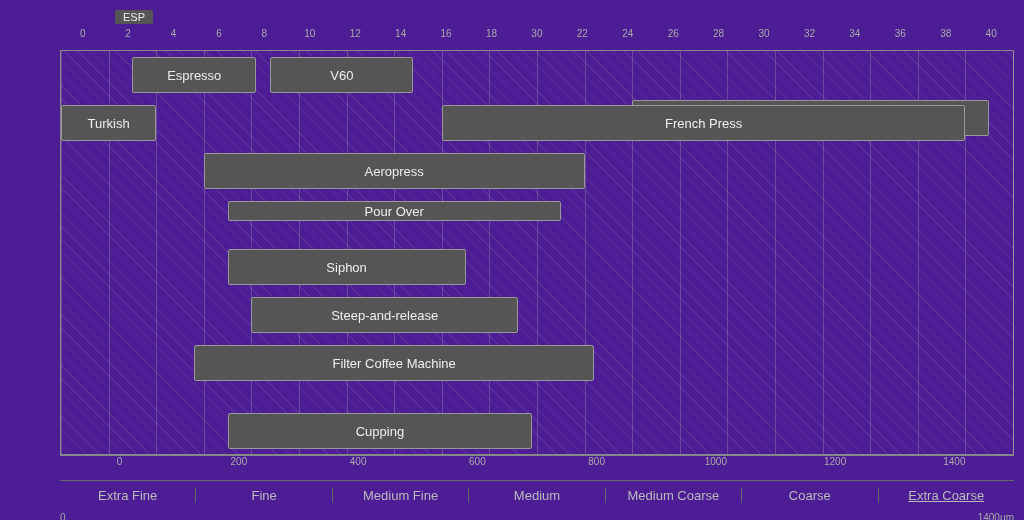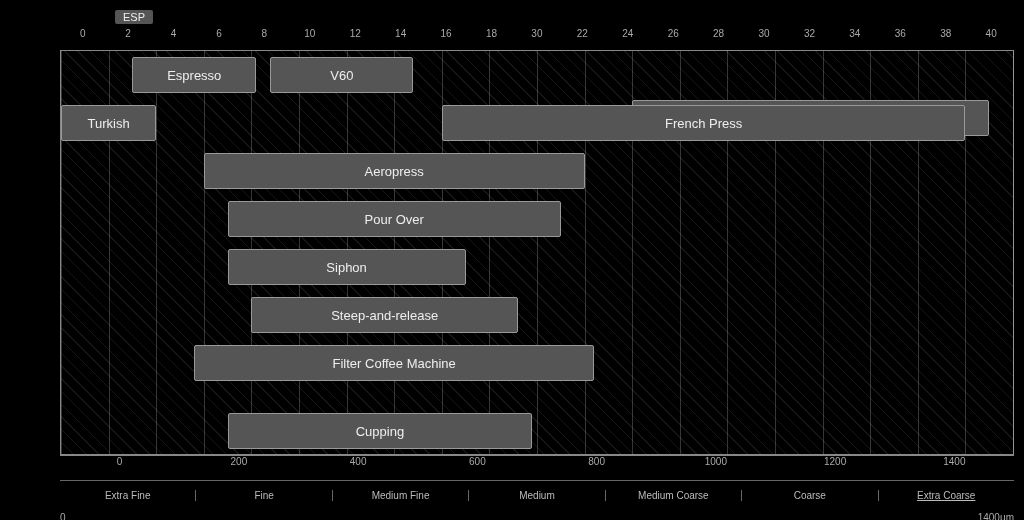--- a/index.html
+++ b/index.html
@@ -8,21 +8,21 @@
       width: 1024px;
       height: 520px;
       overflow: hidden;
       font-family: Arial, sans-serif;
       color: #ccc;
     }
     .chart-container {
       position: relative;
       width: 1024px;
       height: 520px;
-      background: #000000;
+      background: #4c1d95;
     }
     
     .top-scale {
       position: absolute;
       top: 10px;
       left: 60px;
       right: 10px;
       height: 40px;
     }
     .esp-label {
@@ -112,21 +112,21 @@
       text-align: center;
       flex: 1;
     }
     .bottom-labels-row {
       height: 30px;
       display: flex;
       align-items: center;
       border-top: 1px solid #666;
     }
     .bottom-label {
-      font-size: 10px;
+      font-size: 13px;
       color: #bbb;
       text-align: center;
       flex: 1;
       border-right: 1px solid #666;
     }
     .bottom-label:last-child { border-right: none; text-decoration: underline; }
     .bottom-um-row {
       height: 15px;
       display: flex;
       align-items: center;
@@ -213,21 +213,21 @@
         <div class="grid-line" style="left: 90%;"></div>
         <div class="grid-line" style="left: 95%;"></div>
         <div class="grid-line" style="left: 100%;"></div>
       </div>
   <div class="bar" style="top: 6px; height: 36px; left: 7.5%; width: 13%;">Espresso</div>
       <div class="bar" style="top: 6px; height: 36px; left: 22%; width: 15%;">V60</div>
       <div class="bar" style="top: 6px; height: 36px; left: 60%; width: 37.5%; margin-top: 43px;">Cold Brew</div>
       <div class="bar" style="top: 54px; height: 36px; left: 0%; width: 10%;">Turkish</div>
       <div class="bar" style="top: 54px; height: 36px; left: 40%; width: 55%;">French Press</div>
       <div class="bar" style="top: 102px; height: 36px; left: 15%; width: 40%;">Aeropress</div>
-      <div class="bar" style="top: 150px; height: 36px; left: 17.5%; width: 35%;">Pour Over</div>
+      <div class="bar" style="top: 150px; height: 20px; left: 17.5%; width: 35%;">Pour Over</div>
       <div class="bar" style="top: 198px; height: 36px; left: 17.5%; width: 25%;">Siphon</div>
       <div class="bar" style="top: 294px; height: 36px; left: 14%; width: 42%;">Filter Coffee Machine</div>
       <div class="bar" style="top: 246px; height: 36px; left: 20%; width: 28%;">Steep-and-release</div>
       <div class="bar" style="top: 362px; height: 36px; left: 17.5%; width: 32%;">Cupping</div>
     </div>
 
   <div class="bottom-scale">
     <div class="bottom-ticks" id="bottom-ticks-container">
         <span class="bottom-tick">0</span>
         <span class="bottom-tick">200</span>

